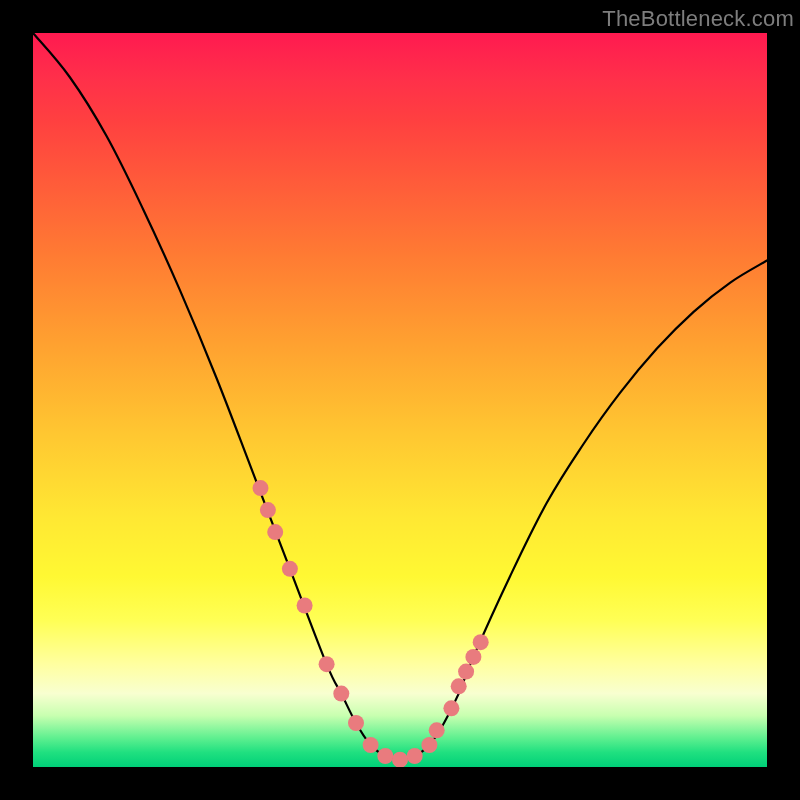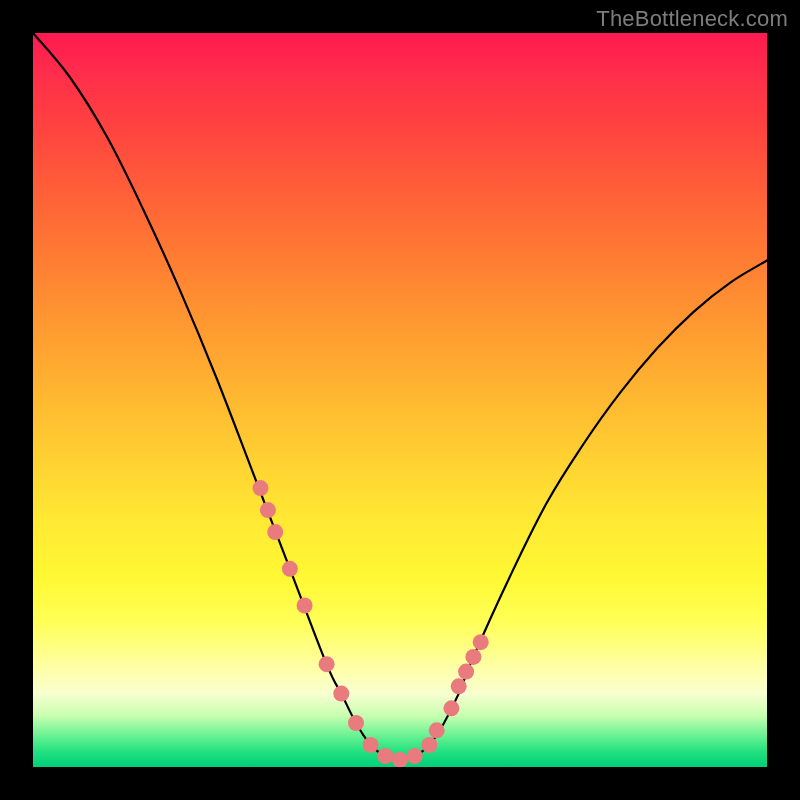--- a/index.html
+++ b/index.html
@@ -43,21 +43,21 @@
       #f8ffd0 90%,
       #c8ffb0 93%,
       #60f090 96%,
       #20e080 98%,
       #00d078 100%
     );
   }
   .watermark {
     position: absolute;
     top: 6px;
-    right: 12px;
+    right: 6px;
     color: #7d7d7d;
     font-size: 22px;
     font-weight: 500;
     letter-spacing: 0.2px;
     z-index: 5;
   }
   svg.curve {
     position: absolute;
     inset: 0;
     width: 734px;

